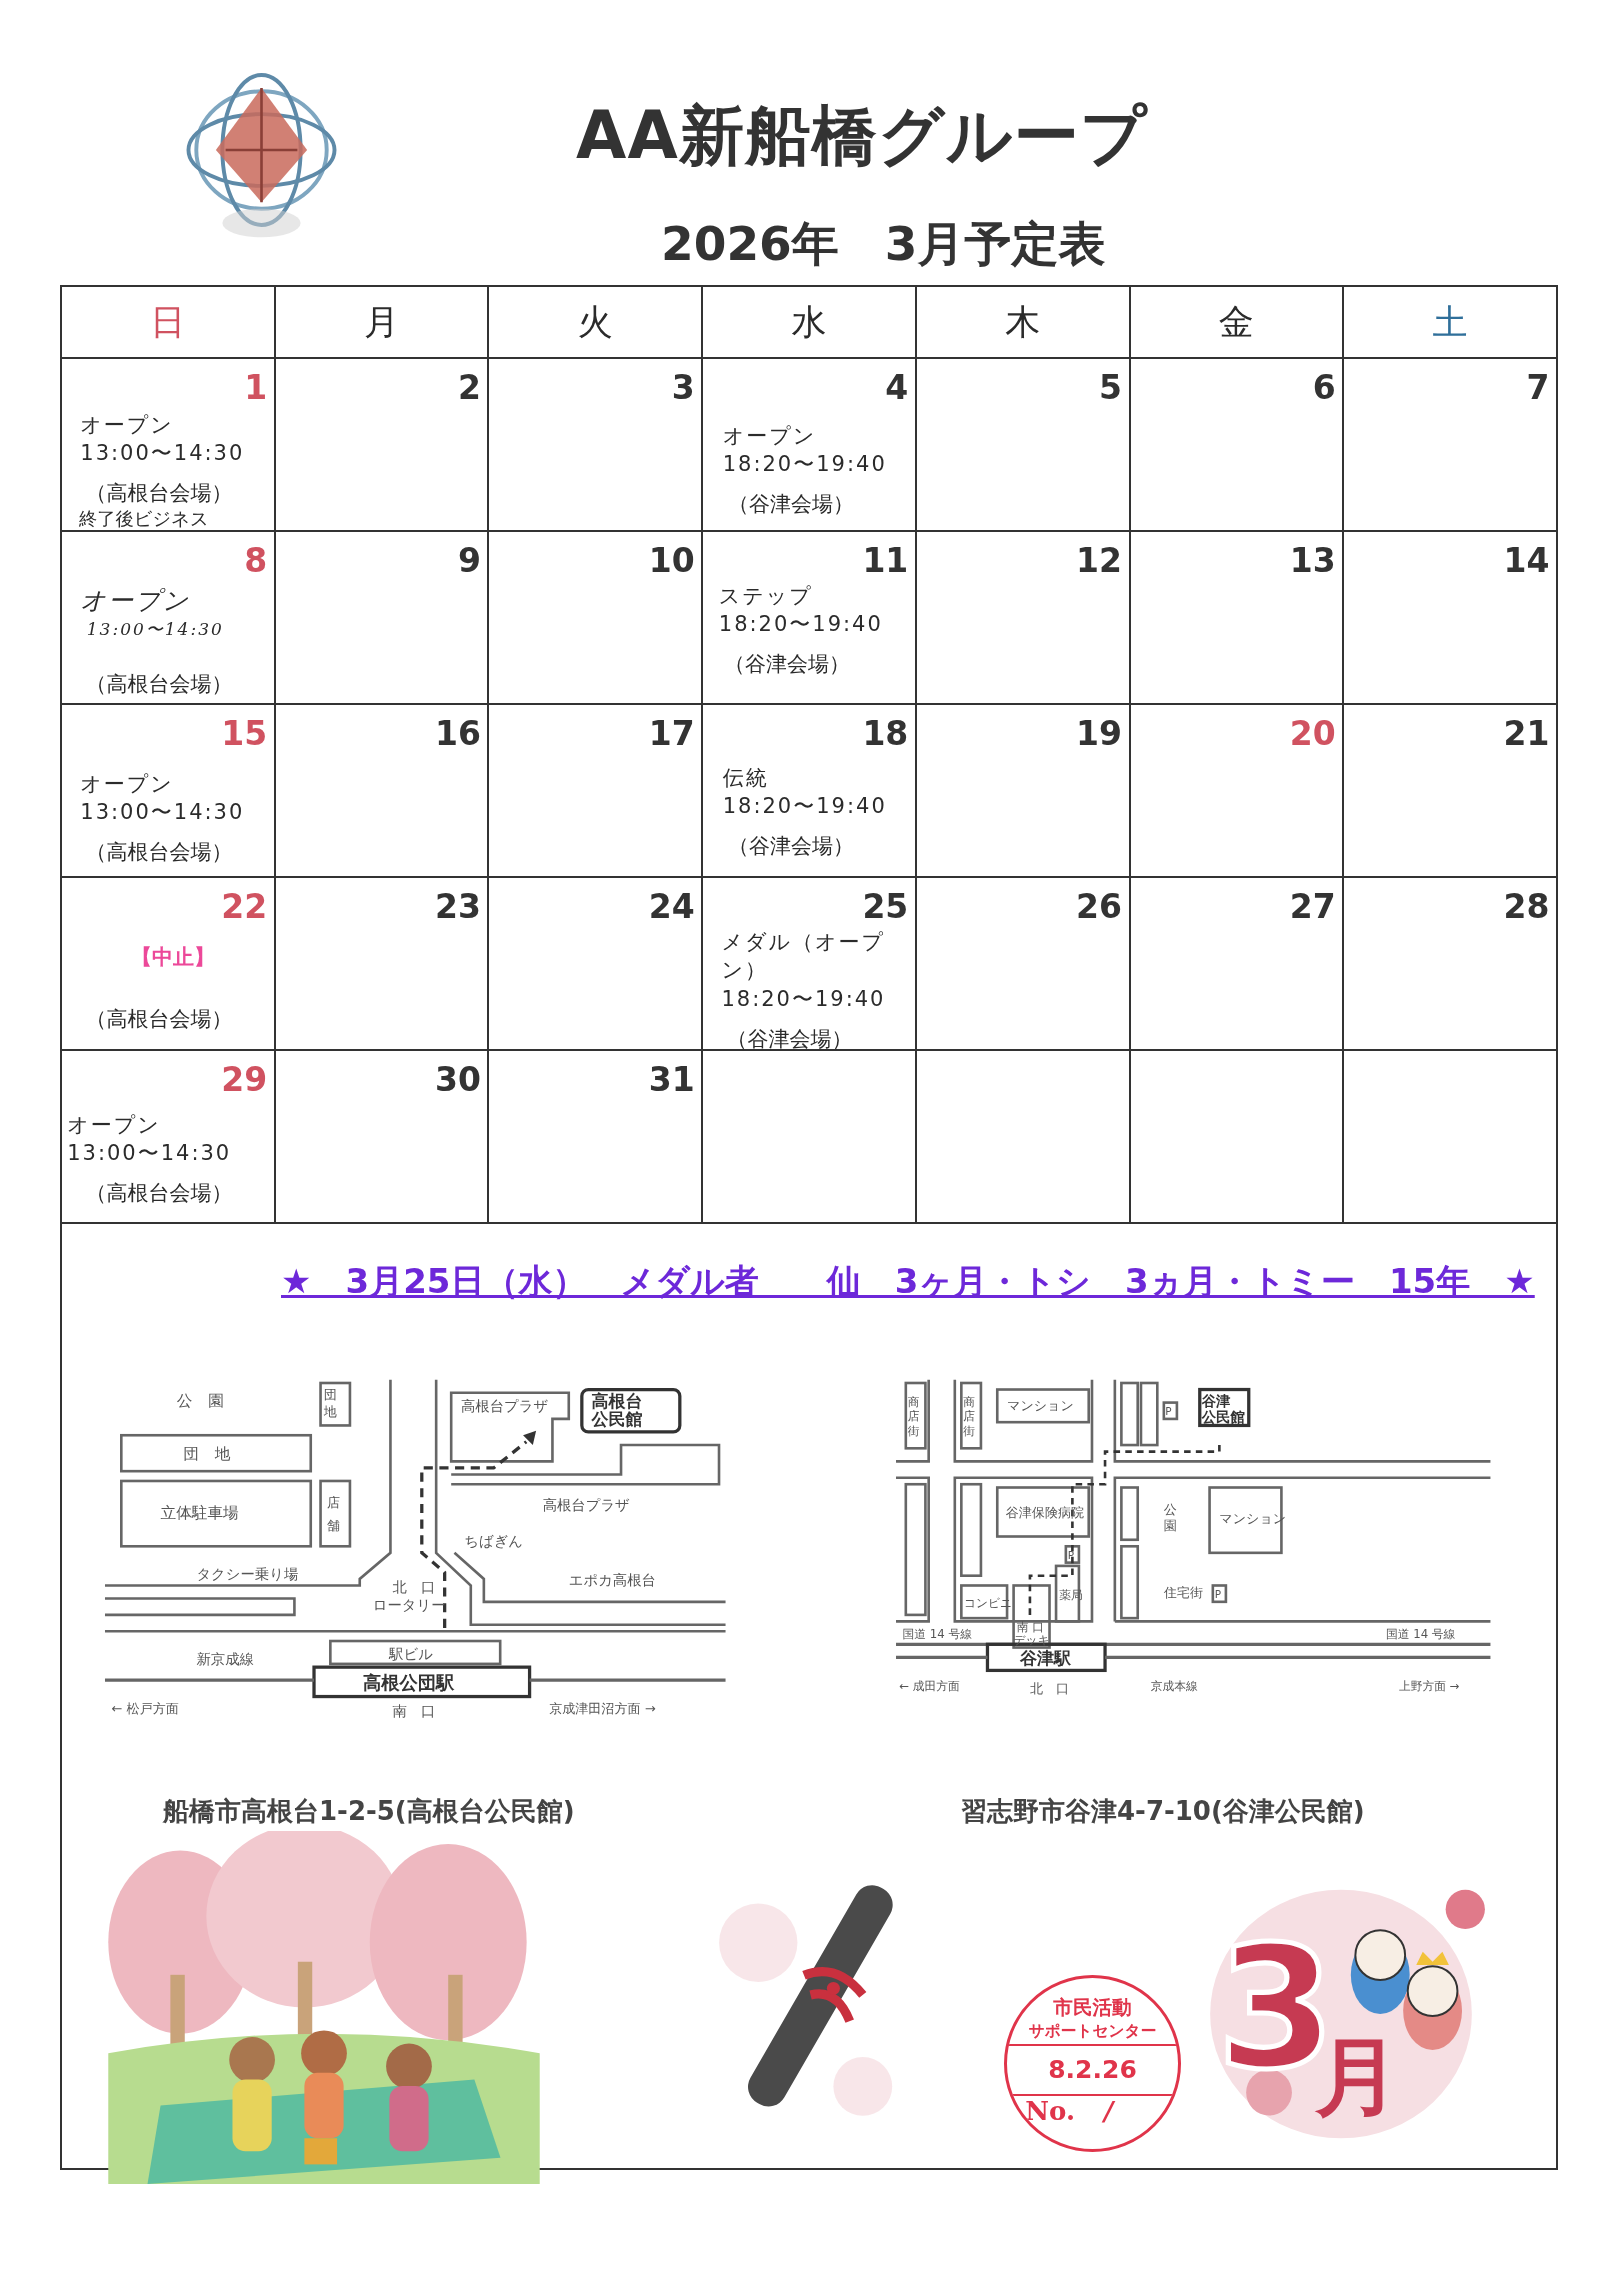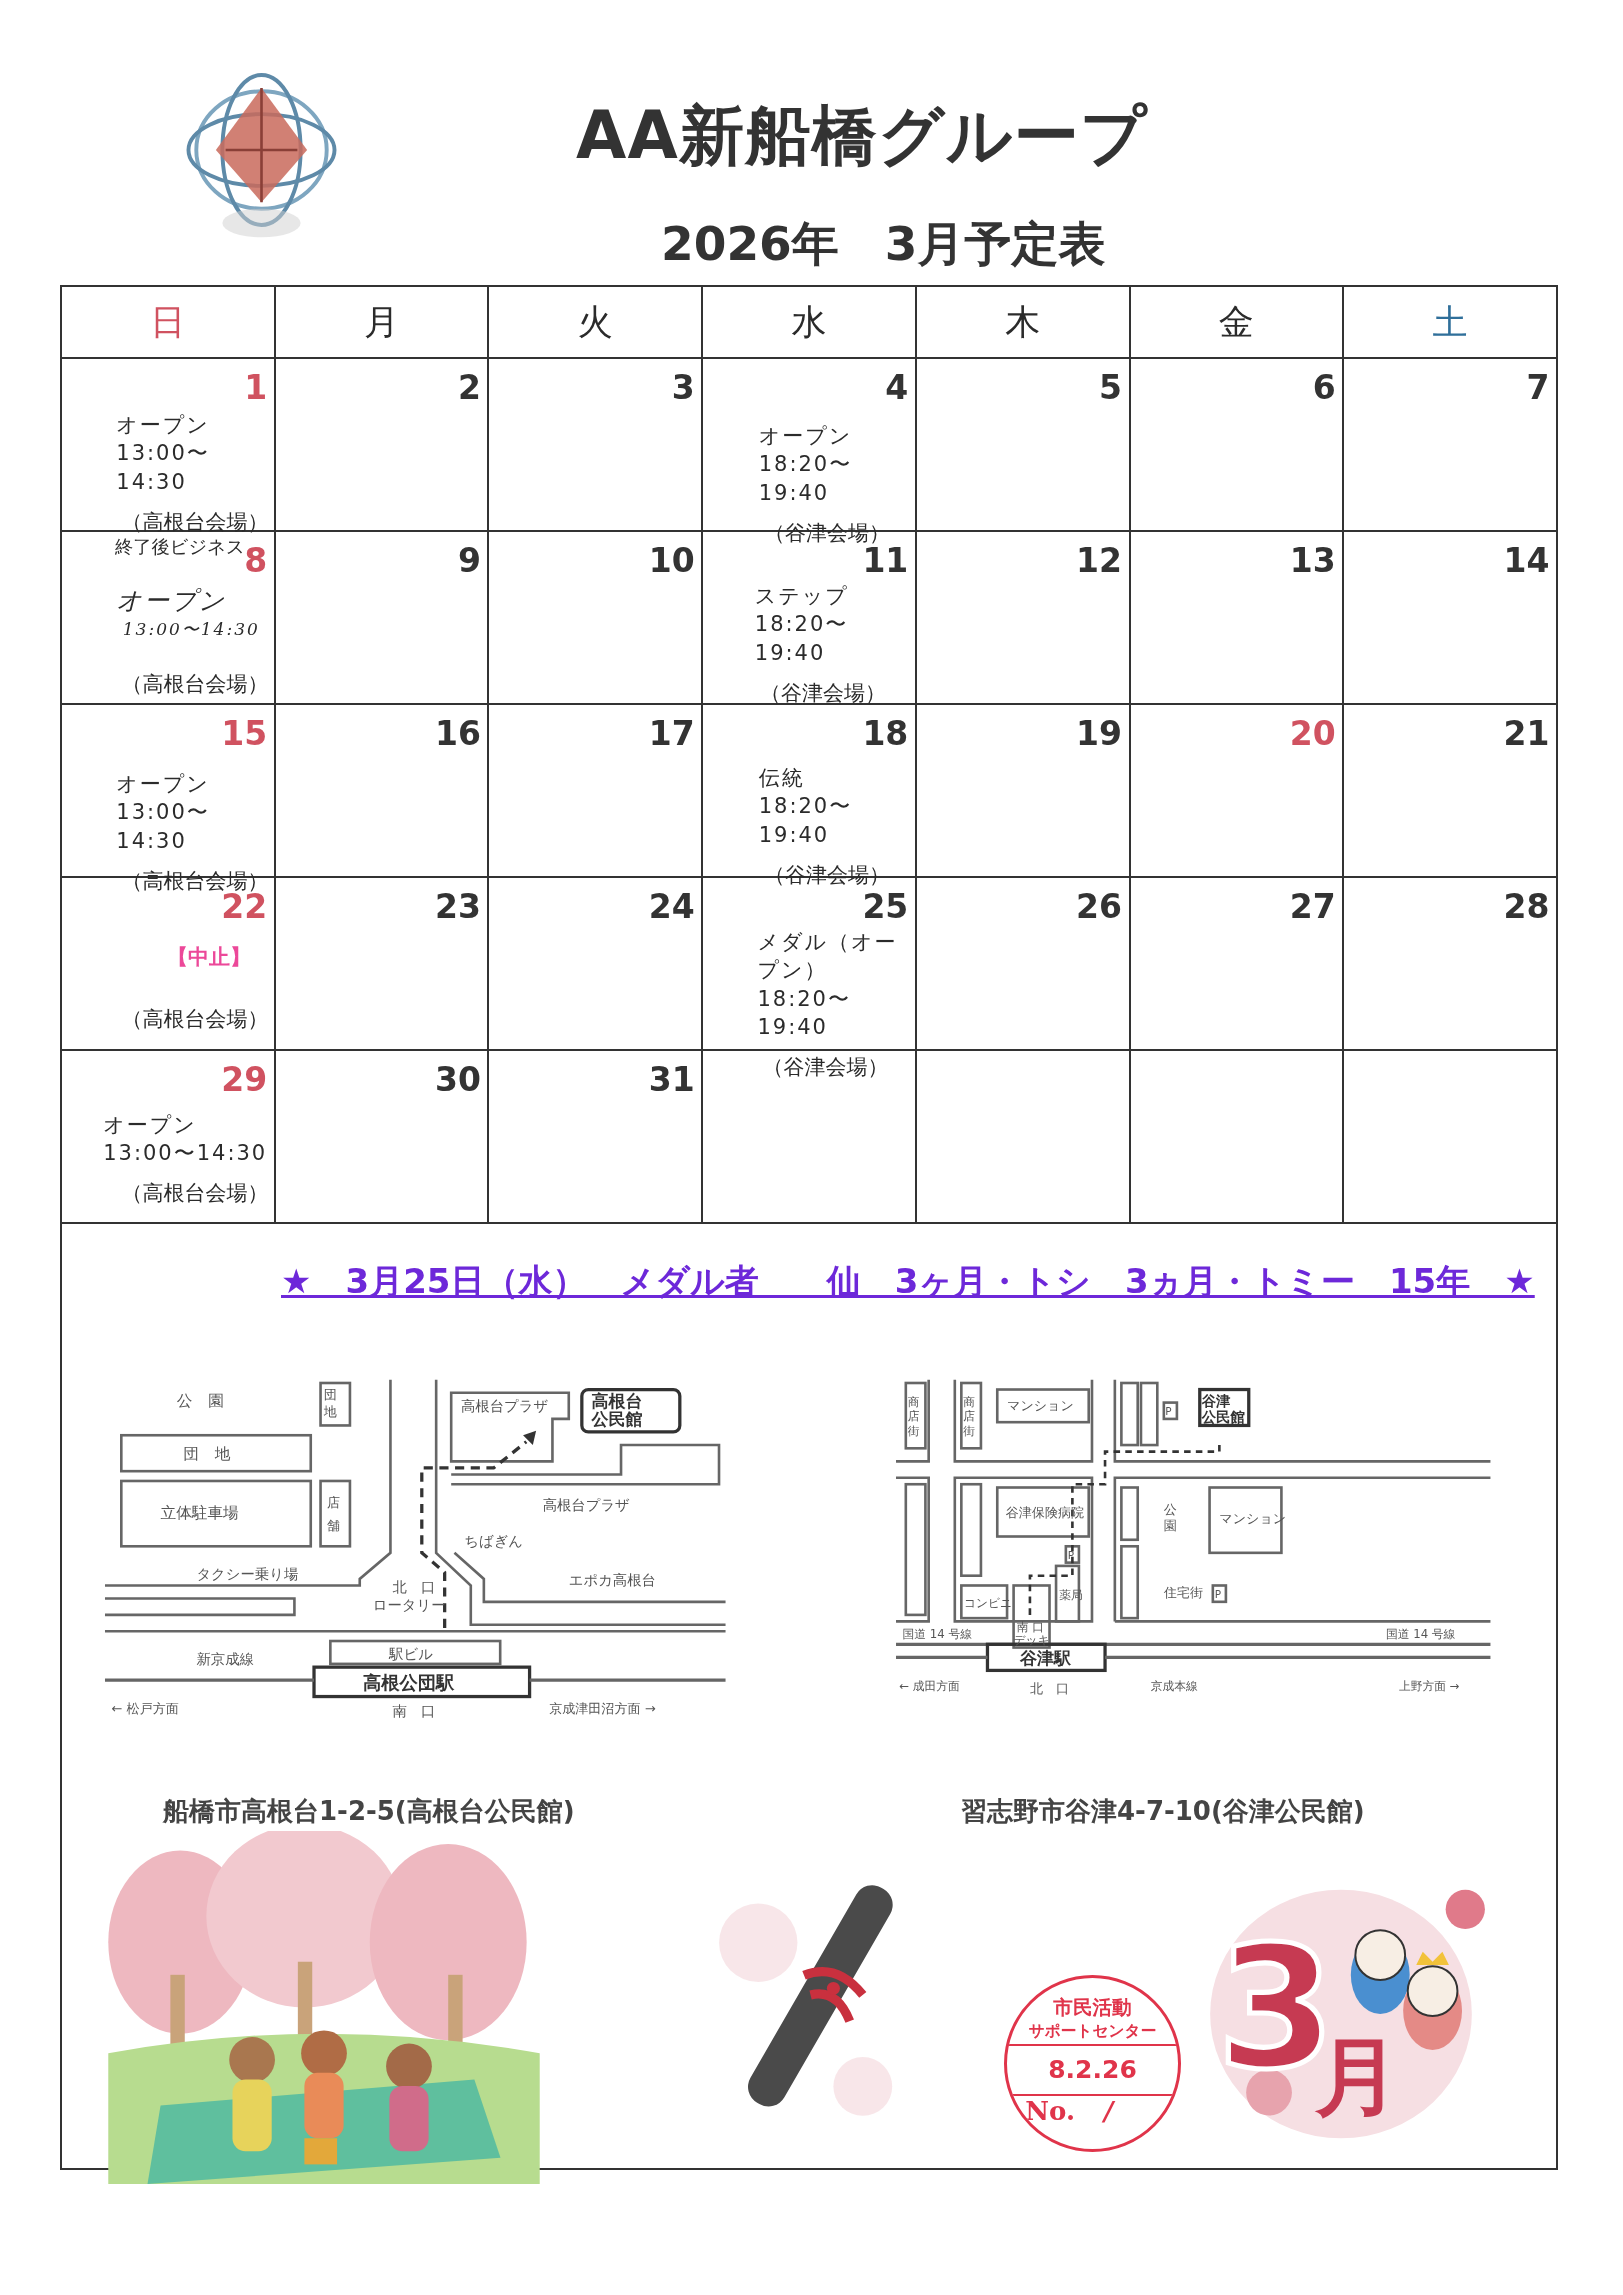--- a/index.html
+++ b/index.html
@@ -14,21 +14,21 @@
   .frame { position:absolute; left:60px; top:285px; width:1498px; height:1885px; border:2.6px solid #333; box-sizing:border-box; }
 
   .cal { position:absolute; left:60px; top:285px; width:1498px; border-collapse:collapse; table-layout:fixed; }
   .cal th, .cal td { border:2px solid #333; padding:0; vertical-align:top; position:relative; }
   .cal th { height:70px; font-size:35px; font-weight:normal; vertical-align:middle; text-align:center; }
   .cal td { height:171px; }
   .sun { color:#d05260; }
   .sat { color:#2f6f9a; }
   .daynum { position:absolute; right:6.5px; top:9.2px; font-size:33px; font-weight:bold; color:#333; }
   .daynum.red { color:#d05260; }
-  .ev { position:absolute; left:0; right:0; top:52px; font-size:21px; line-height:1.35; padding-left:17px;margin-left:36px; }
+  .ev { position:absolute; left:0; right:0; top:52px; font-size:21px; line-height:1.35; padding-left:17px; }
   .ev .t { letter-spacing:2px; display:block; padding-left:1.3px; }
   .ev .v { display:block; margin-top:11.8px; padding-left:6.5px; }
   .ev .n { display:block; font-size:18.3px; margin-top:-1.3px; }
   .ev.wed { padding-left:18.3px; top:63px; }
   .hand { font-family:"DejaVu Serif",serif; font-style:italic; }
   .cancel { color:#ec4899; font-weight:bold; display:block; padding-left:52px; margin-top:13px; }
 
   .medal { position:absolute; left:281px; top:1259px; font-size:34px; font-weight:bold; color:#6d28d9; white-space:pre;text-decoration:underline; }
 
   .map { position:absolute; }

